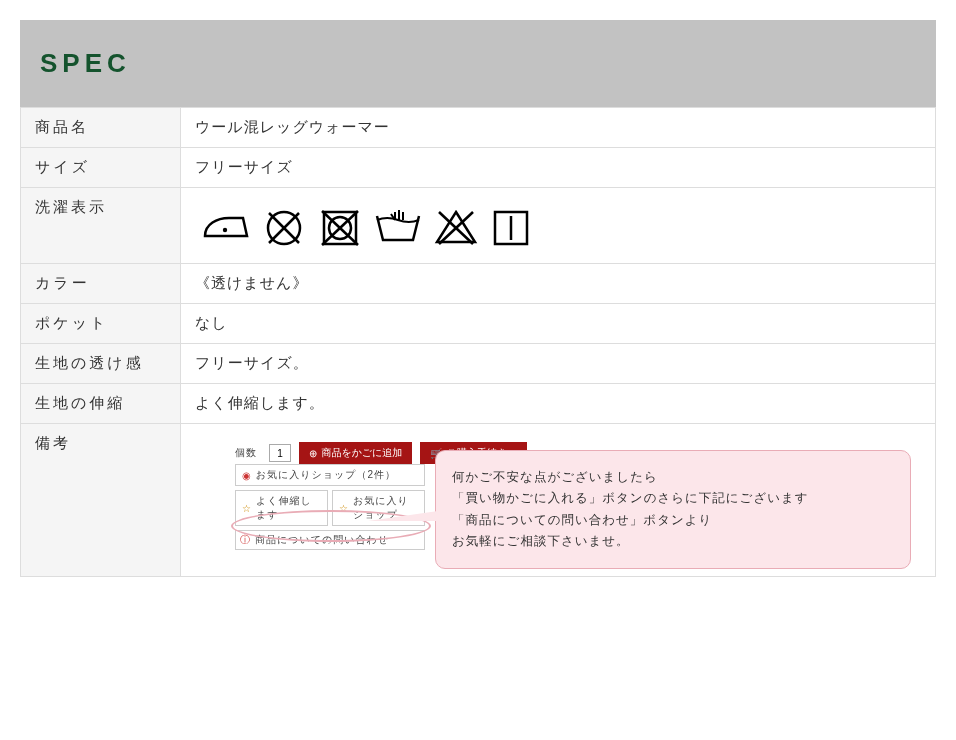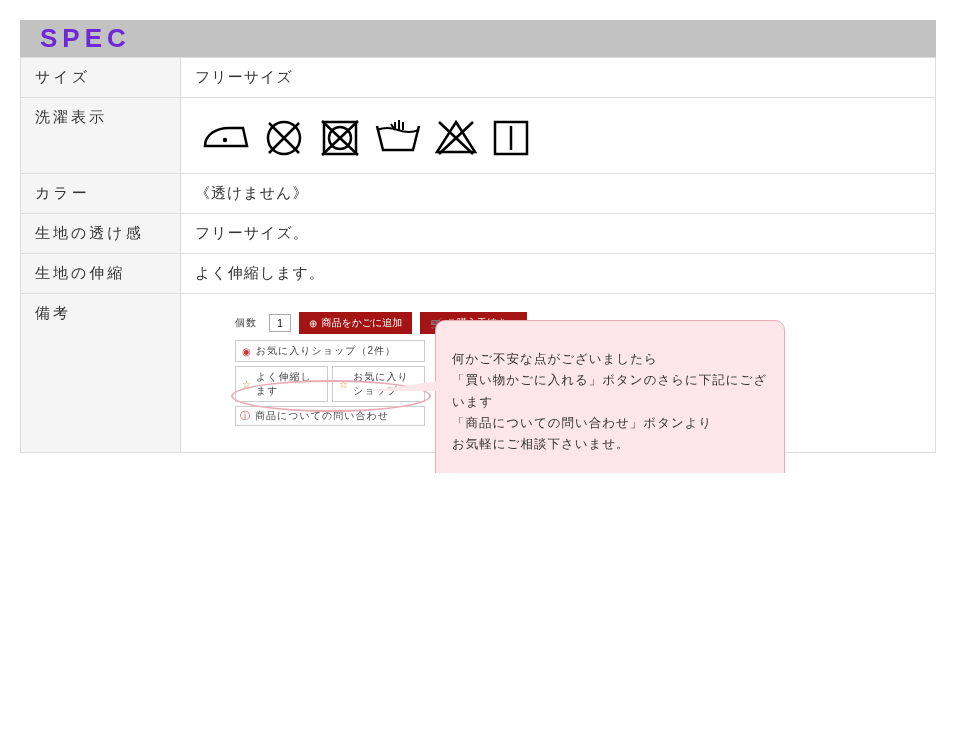--- a/index.html
+++ b/index.html
@@ -9,25 +9,25 @@
     background: #fff;
     font-family: "Hiragino Kaku Gothic Pro", "Meiryo", sans-serif;
     color: #333;
   }
   .container {
     width: 916px;
     margin: 0 auto;
   }
   .spec-header {
     background: #c2c2c2;
-    padding: 3px 20px;
+    padding: 28px 20px;
     font-size: 26px;
     font-weight: bold;
     letter-spacing: 5px;
-    color: #6d28d9;
+    color: #14532d;
   }
   table.spec {
     width: 100%;
     border-collapse: collapse;
     border: 1px solid #ddd;
   }
   table.spec th, table.spec td {
     border: 1px solid #ddd;
     padding: 10px 14px;
     vertical-align: top;
@@ -52,21 +52,20 @@
   .laundry-icons svg { display: block; }
   
   .remarks-wrap {
     position: relative;
     padding: 8px 40px 16px 40px;
   }
   .mini-top {
     display: flex;
     align-items: center;
     gap: 8px;
-    margin-bottom: 6px;
   }
   .qty-label { font-size: 10px; color: #444; margin-right:4px;}
   .qty-input {
     width: 22px; height: 18px;
     border: 1px solid #aaa;
     font-size: 10px;
     text-align: center;
     padding: 0;
   }
   .btn-red {
@@ -111,25 +110,25 @@
     width: 200px;
     height: 32px;
     left: 36px;
     top: 76px;
     pointer-events:none;
   }
   .speech {
     position:absolute;
     left: 240px;
     top: 16px;
-    width: 350px;
+    width: 476px;
     background: #fce6ea;
     border: 1px solid #e9acb6;
     border-radius: 10px;
-    padding: 28px 16px;
+    padding: 16px 16px;
     font-size: 12.5px;
     line-height: 1.7;
     letter-spacing: 1px;
     color:#333;
   }
   .speech::before {
     content:"";
     position:absolute;
     left:-68px;
     top:60px;
@@ -142,20 +141,24 @@
   .circle-red { color:#c33; font-size:10px; }
   .cart-icon { font-size:10px; }
 </style>
 </head>
 <body>
 
 <div class="container">
   <div class="spec-header">SPEC</div>
   <table class="spec">
     <tbody>
+        <tr>
+      <th>商品名</th>
+      <td>ウール混レッグウォーマー</td>
+    </tr>
     <tr>
       <th>サイズ</th>
       <td>フリーサイズ</td>
     </tr>
     <tr>
       <th>洗濯表示</th>
       <td>
         <div class="laundry-icons">
 
           <svg width="58" height="44" viewBox="0 0 58 44">
@@ -191,20 +194,24 @@
           <svg width="48" height="44" viewBox="0 0 48 44">
             <rect x="8" y="6" width="32" height="32" fill="none" stroke="#000" stroke-width="2.5"></rect>
             <line x1="24" y1="10" x2="24" y2="34" stroke="#000" stroke-width="2.5"></line>
           </svg>
         </div>
       </td>
     </tr>
     <tr>
       <th>カラー</th>
       <td>《透けません》</td>
+    </tr>
+    <tr>
+      <th>ポケット</th>
+      <td>なし</td>
     </tr>
     <tr>
       <th>生地の透け感</th>
       <td>フリーサイズ。</td>
     </tr>
     <tr>
       <th>生地の伸縮</th>
       <td>よく伸縮します。</td>
     </tr>
     <tr>

